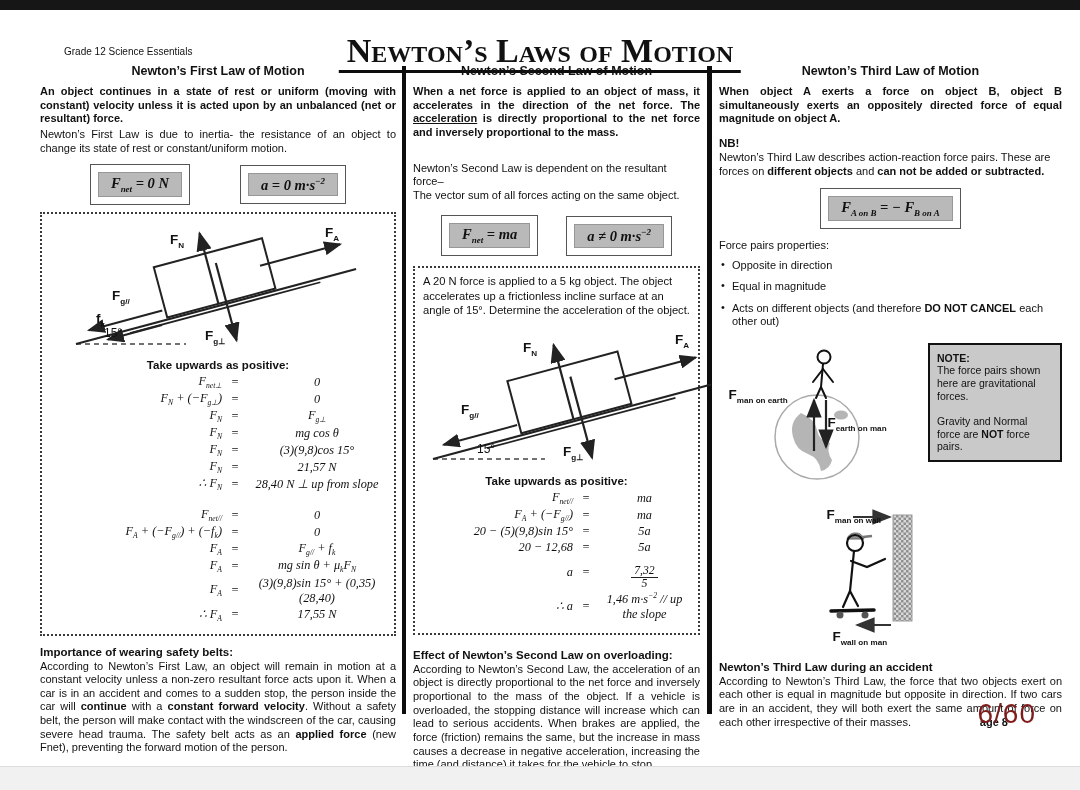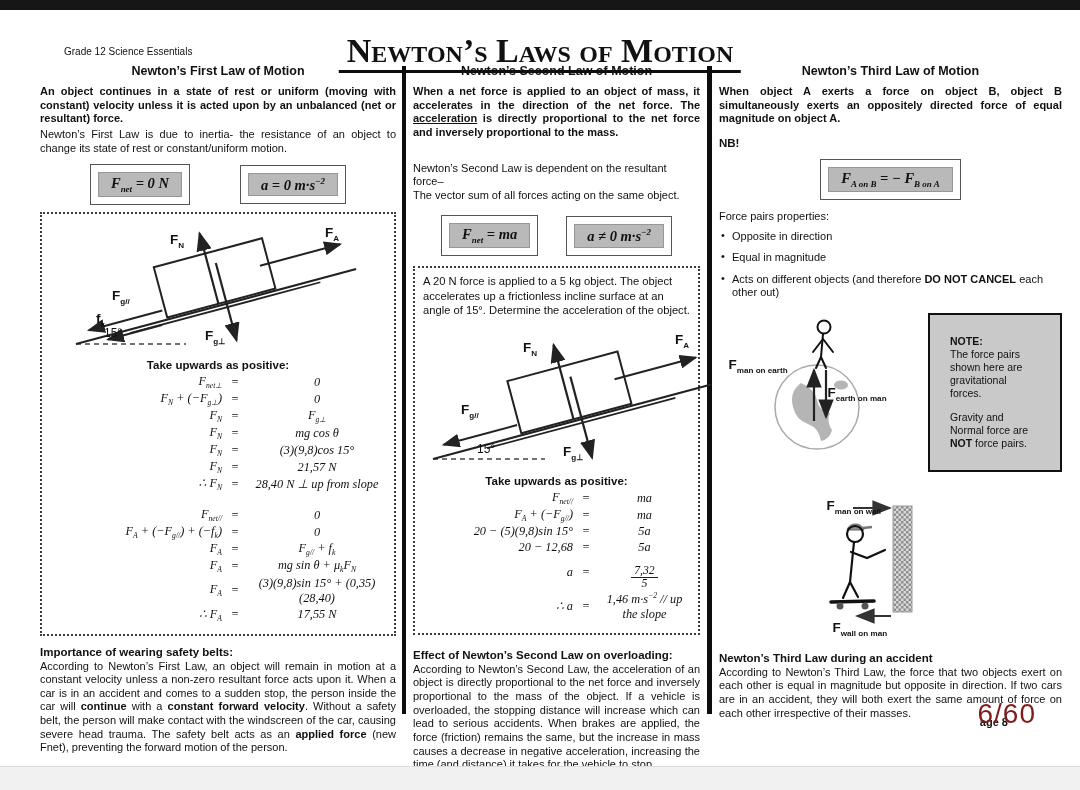--- a/index.html
+++ b/index.html
@@ -60,21 +60,21 @@
 
   h3 { font-size:11.5px; margin-top:10px; }
   .nbblock { margin-top:11px; }
   .nbl { font-weight:bold; font-size:11.5px; }
   .pairs-title { font-size:11px; margin-top:10px; }
   .bullets { list-style:none; }
   .bullets li { font-size:11px; line-height:1.22; margin-top:8px; padding-left:13px; position:relative; }
   .bullets li::before { content:"\2022"; position:absolute; left:2px; top:-1px; }
 
   .earth-row { display:flex; margin-top:8px; }
-  .note-box { width:134px; background:#c9c9c9; border:2.5px solid #111; padding:20px; font-size:10.5px; line-height:1.22; margin-top:6px; align-self:flex-start; }
+  .note-box { width:134px; background:#c9c9c9; border:2.5px solid #111; padding:7px; font-size:10.5px; line-height:1.22; margin-top:6px; align-self:flex-start; }
   .note-box .nt { font-weight:bold; }
   .note-box .gap { height:12px; }
 
   .accident { margin-top:6px; }
   .footer-label { position:absolute; right:72px; top:706px; font-weight:bold; font-size:11px; }
   .page-indicator { position:absolute; right:44px; top:688px; font-size:28px; color:#7f1d1d; letter-spacing:1px; }
   svg { display:block; }
 </style>
 </head>
 <body>
@@ -294,20 +294,21 @@
       <h3 style="margin-top:14px;">Effect of Newton’s Second Law on overloading:</h3>
       <p class="bodytext">According to Newton’s Second Law, the acceleration of an object is directly proportional to the net force and inversely proportional to the mass of the object. If a vehicle is overloaded, the stopping distance will increase which can lead to serious accidents. When brakes are applied, the force (friction) remains the same, but the increase in mass causes a decrease in negative acceleration, increasing the time (and distance) it takes for the vehicle to stop.</p>
     </section>
 
     <section class="col col3">
       <h2>Newton’s Third Law of Motion</h2>
       <p class="lawbold">When object A exerts a force on object B, object B simultaneously exerts an oppositely directed force of equal magnitude on object A.</p>
 
       <div class="nbblock">
         <div class="nbl">NB!</div>
+        <p class="bodytext" style="text-align:left;">Newton’s Third Law describes action-reaction force pairs. These are forces on <b>different objects</b> and <b>can not be added or subtracted.</b></p>
       </div>
 
       <div class="eqboxes single" style="margin-top:10px;">
         <div class="eqbox">
             <div class="eqbox-in">F<sub>A on B</sub> = − F<sub>B on A</sub></div>
           </div>
       </div>
 
       <div class="pairs-title">Force pairs properties:</div>
       <ul class="bullets">

